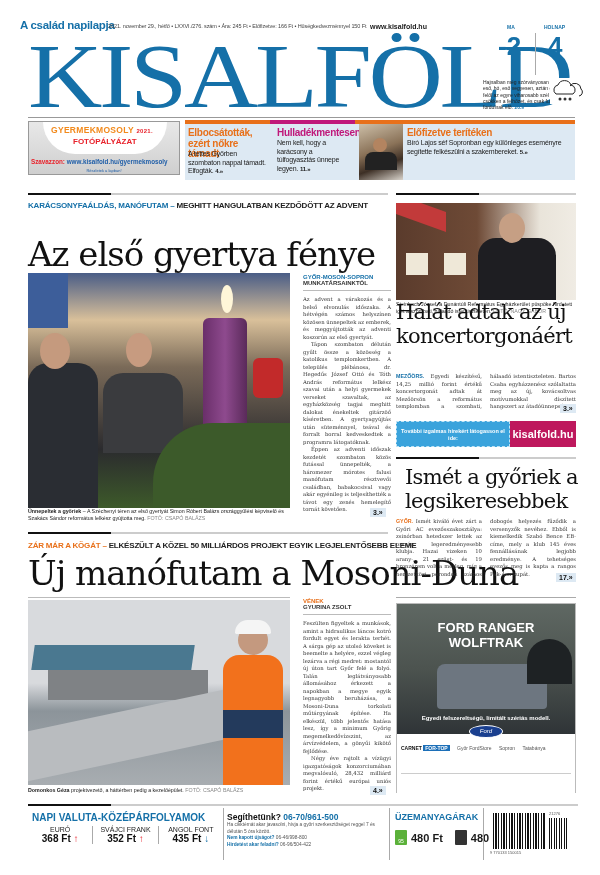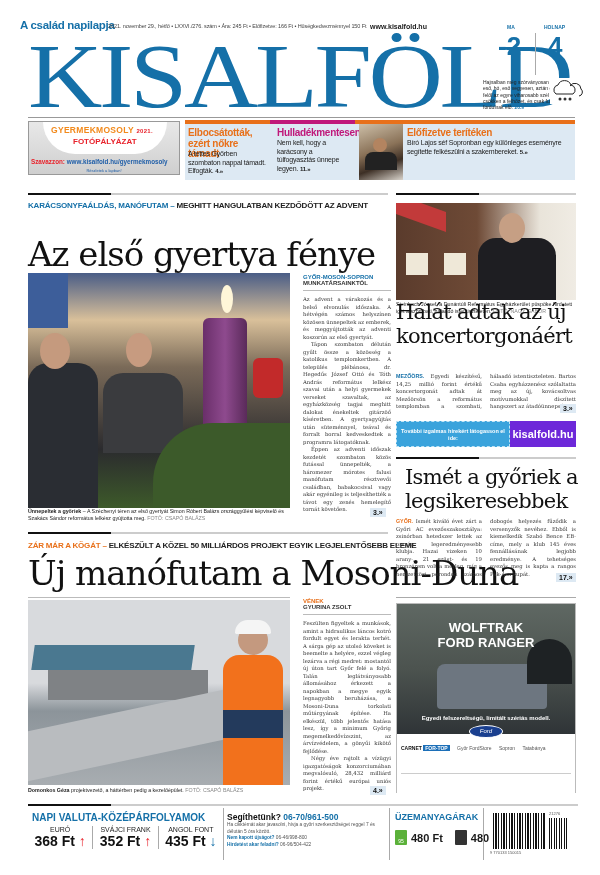--- a/index.html
+++ b/index.html
@@ -37,21 +37,21 @@
 .photo{overflow:hidden}
 .caption{font-size:5.3px;line-height:7px;color:#222}
 .caption b{font-weight:bold}
 .byline-loc{font-size:6px;font-weight:bold;color:#1570a8}
 .byline-auth{font-size:6px;font-weight:bold;color:#333}
 .body{font-family:"DejaVu Serif",serif;font-size:5.3px;line-height:7.5px;color:#333;text-align:justify}
 .pref{display:inline-block;background:#dde9f3;font-size:7px;font-weight:bold;padding:1px 3px;color:#111}
 .h2{font-family:"DejaVu Serif",serif;font-size:21px;line-height:24px;letter-spacing:-0.7px;color:#111}
 
 .curlabel{font-size:7px;color:#222;text-align:center}
-.curval{font-size:14px;font-weight:900;color:#111;white-space:nowrap}
+.curval{font-size:10px;font-weight:900;color:#111;white-space:nowrap}
 .up{color:#e8222b}.down{color:#1570a8}
 </style>
 </head>
 <body>
 
 <div class="abs" id="tagline">A család napilapja</div>
 <div class="abs" id="issue">2021. november 29., hétfő • LXXVI./276. szám • Ára: 245 Ft • Előfizetve: 166 Ft • Hűségkedvezménnyel 150 Ft</div>
 <div class="abs" id="website">www.kisalfold.hu</div>
 <div class="abs" id="logo">KISALFÖLD</div>
 
@@ -173,41 +173,41 @@
   <span>Steinbach József, a Dunántúli Református Egyházkerület püspöke hirdetett igét a szombati, hálaadó istentiszteleten.</span> <span style="color:#888">FOTÓ: NAGY GÁBOR</span>
 </div>
 <a class="abs h2" style="left:396px;top:300px;width:185px;text-decoration:none">Hálát adtak az új koncertorgonáért</a>
 <div class="abs" style="left:396px;top:373px;width:180px;column-count:2;column-gap:8px">
   <p class="body"><span style="color:#1570a8;font-family:'Liberation Sans',sans-serif;font-weight:bold">MEZŐÖRS.</span> <span>Egyedi készítésű, 14,25 millió forint értékű koncertorgonát adtak át Mezőörsön a református templomban a szombati, hálaadó istentiszteleten. Bartos Csaba egyházzenész szólaltatta meg az új, kovácsoltvas motívumokkal díszített hangszert az átadóünnepségen.</span></p>
 </div>
 <div class="abs pref" style="left:560px;top:404px">3.»</div>
 
 <div class="abs" style="left:396px;top:421px;width:180px;height:26px;display:flex">
   <div style="flex:1;background:#3aa3dc;border:1px dashed #bfe4f6;color:#fff;font-size:5.5px;font-weight:bold;text-align:center;padding:6px 4px;line-height:6.5px">További izgalmas hírekért látogasson el ide:</div>
-  <div style="width:66px;background:#6d28d9;color:#fff;font-size:11px;font-weight:bold;display:flex;align-items:center;justify-content:center">kisalfold.hu</div>
+  <div style="width:66px;background:#be185d;color:#fff;font-size:11px;font-weight:bold;display:flex;align-items:center;justify-content:center">kisalfold.hu</div>
 </div>
 
 <div class="abs rule" style="left:396px;top:457px;width:180px"></div>
 <a class="abs h2" style="left:405px;top:465px;width:185px;text-decoration:none">Ismét a győriek a legsikeresebbek</a>
 <div class="abs" style="left:396px;top:518px;width:180px;column-count:2;column-gap:8px">
   <p class="body"><span style="color:#e8701a;font-family:'Liberation Sans',sans-serif;font-weight:bold">GYŐR.</span> <span>Ismét kiváló évet zárt a Győri AC evezősszakosztálya: zsinórban hetedszer lettek az ország legeredményesebb klubja. Hazai vizeken 10 arany-, 21 ezüst- és 19 bronzérem volt a mérleg, míg a nemzetközi porondon számos dobogós helyezés fűződik a versenyzők nevéhez. Ebből is kiemelkedik Szabó Bence EB-címe, mely a klub 145 éves fennállásának legjobb eredménye. A tehetséges evezős meg is kapta a rangos Pák-Ása-kupát.</span></p>
 </div>
 <div class="abs pref" style="left:556px;top:573px">17.»</div>
 
 <div class="abs" style="left:396px;top:597px;width:180px;height:3px;border-top:1px solid #aaa;text-align:center">
   <span style="position:relative;top:-5px;background:#fff;font-size:3.5px;padding:0 3px;color:#555">HIRDETÉS</span>
 </div>
 <div class="abs" style="left:396px;top:603px;width:180px;height:190px;border:1px solid #bbb">
   <div style="position:absolute;left:0;top:0;width:178px;height:130px;background:linear-gradient(180deg,#5f6863 0%,#4c534f 50%,#2f3437 100%)">
     <div style="position:absolute;left:40px;top:60px;width:110px;height:45px;background:#6d7680;border-radius:8px 14px 4px 4px"></div>
     <div style="position:absolute;left:130px;top:35px;width:45px;height:45px;border-radius:50% 50% 0 0;background:#1e2224"></div>
   </div>
   <div style="position:absolute;left:0;top:16px;width:178px;text-align:center;color:#fff;font-size:13px;font-weight:900;line-height:15px">
-    <div>WOLFTRAK</div>
-      <div>FORD RANGER</div>
+    <div>FORD RANGER</div>
+      <div>WOLFTRAK</div>
   </div>
   <div style="position:absolute;left:0;top:111px;width:178px;text-align:center;color:#fff;font-size:6px;font-weight:bold">Egyedi felszereltségű, limitált szériás modell.</div>
   <div style="position:absolute;left:72px;top:121px;width:34px;height:13px;border-radius:50%;background:#1a3f8f;border:1px solid #fff;color:#fff;font-size:6px;font-style:italic;text-align:center;line-height:11px">Ford</div>
   <div style="position:absolute;left:0;top:137px;width:178px;height:52px;background:#fff;font-size:5px;padding:4px">
     <span style="font-weight:bold;color:#111">CARNET</span>
     <span style="font-weight:bold;background:#1c6fb8;color:#fff;padding:0 2px">FOR-TOP</span>
     <span style="margin-left:6px;color:#555">Győr FordStore</span>
     <span style="margin-left:6px;color:#555">Sopron</span>
     <span style="margin-left:6px;color:#555">Tatabánya</span>
     <div style="margin-top:22px;height:1px;background:#ccc"></div>

